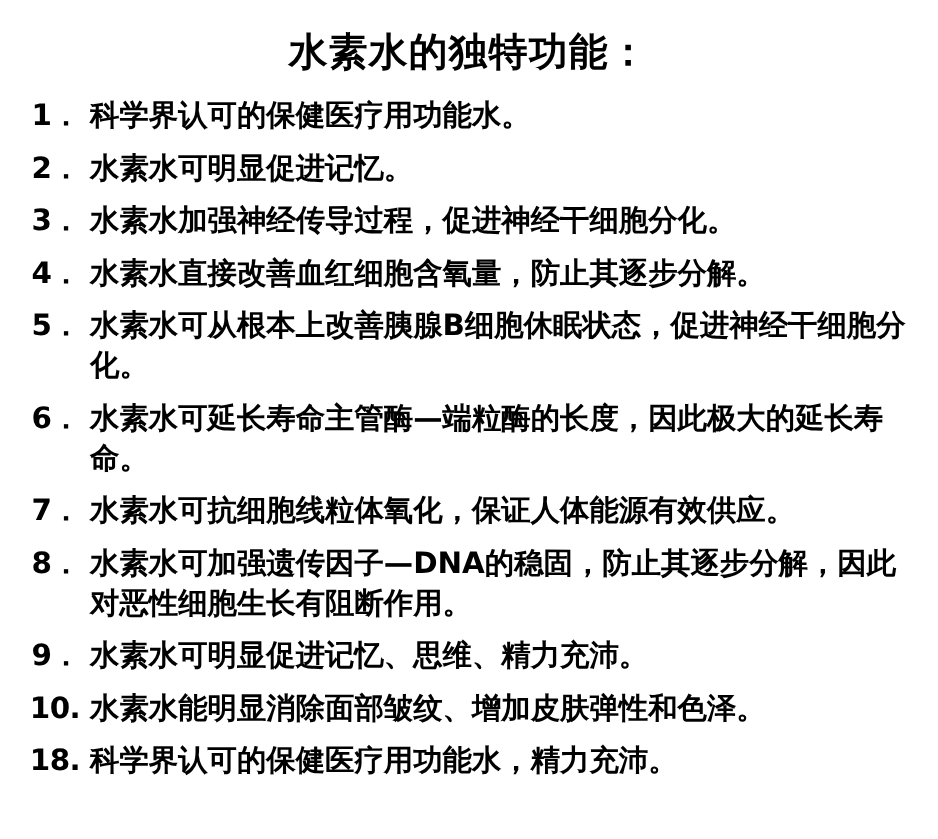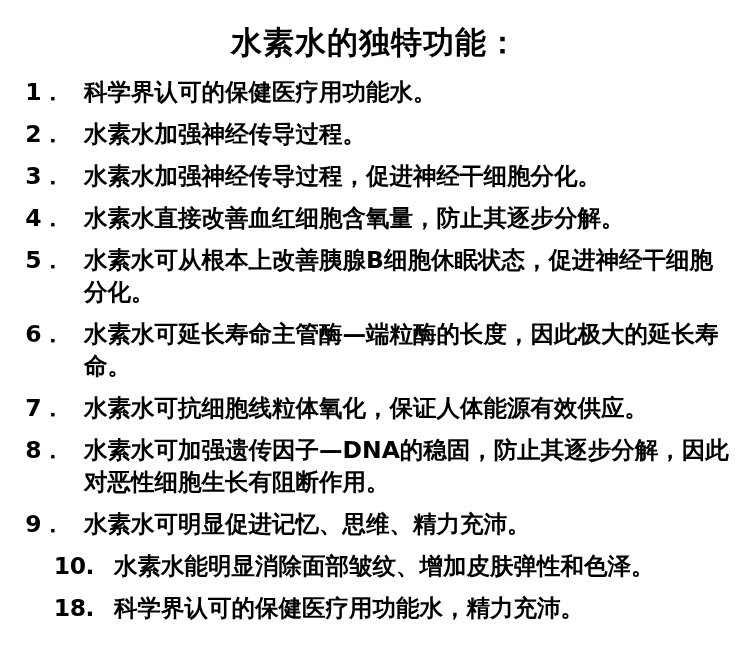--- a/index.html
+++ b/index.html
@@ -47,41 +47,39 @@
     width: 46px;
     text-align: right;
     padding-right: 8px;
     font-family: "DejaVu Sans", "Liberation Sans", sans-serif;
     font-weight: bold;
     letter-spacing: -0.5px;
   }
   .item .txt {
     flex: 1 1 auto;
     text-align: left;
-    margin-left: 12px;
   }
   .item.wide .num {
     width: 46px;
-    margin-left: 30px;
   }
 </style>
 </head>
 <body>
 
 <div class="page">
   <div class="title">水素水的独特功能：</div>
 
   <ul class="list">
     <li class="item">
       <span class="num">1．</span>
       <span class="txt">科学界认可的保健医疗用功能水。</span>
     </li>
     <li class="item">
       <span class="num">2．</span>
-      <span class="txt">水素水加强神经传导过程。</span>
+      <span class="txt">水素水可明显促进记忆。</span>
     </li>
     <li class="item">
       <span class="num">3．</span>
       <span class="txt">水素水加强神经传导过程，促进神经干细胞分化。</span>
     </li>
     <li class="item">
       <span class="num">4．</span>
       <span class="txt">水素水直接改善血红细胞含氧量，防止其逐步分解。</span>
     </li>
     <li class="item">

